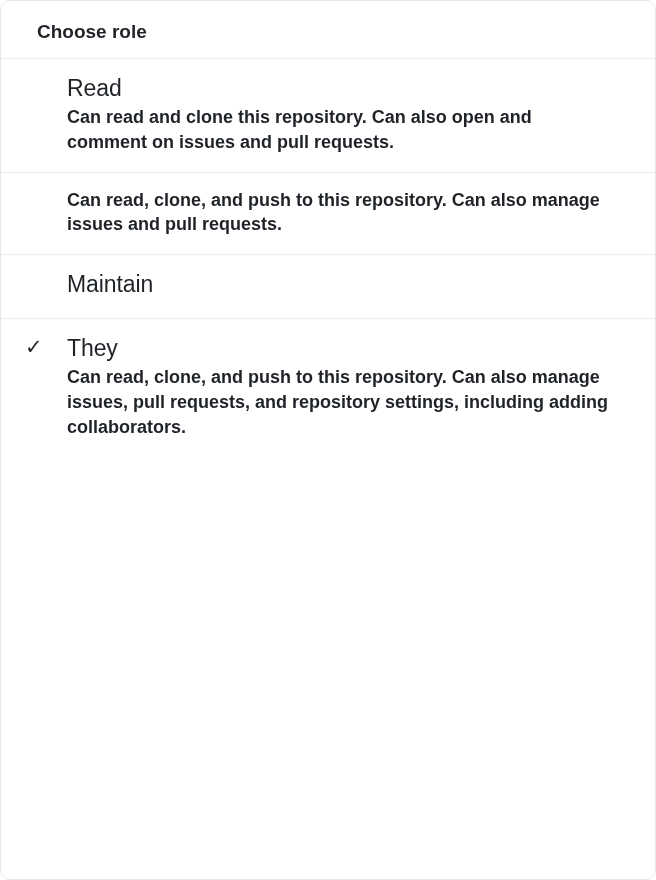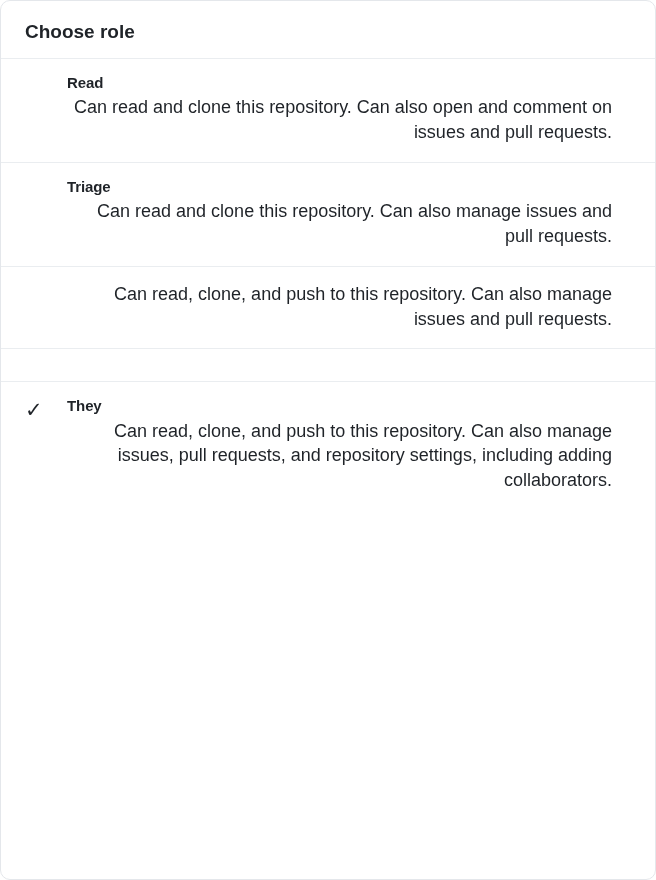--- a/index.html
+++ b/index.html
@@ -17,21 +17,21 @@
     position: relative;
     width: 656px;
     height: 880px;
     box-sizing: border-box;
     background: #ffffff;
     border: 1px solid #e4e7eb;
     border-radius: 10px;
     overflow: hidden;
   }
   .menu-header {
-    padding: 20px 22px 14px 24px;
+    padding: 20px 22px 14px 36px;
     border-bottom: 1px solid #eaedf0;
   }
   .menu-header-title {
     font-size: 19px;
     font-weight: bold;
     color: #1f2328;
     line-height: 1.2;
   }
   .role-list {
     display: block;
@@ -55,66 +55,61 @@
     color: #1f2328;
     font-size: 21px;
     line-height: 22px;
     text-align: left;
     visibility: hidden;
   }
   .role-item.selected .role-check {
     visibility: visible;
   }
   .role-title {
-    font-size: 15px;
-    font-weight: bold;
+    font-size: 23px;
+    font-weight: normal;
     color: #1f2328;
     line-height: 1.22;
     margin: 0 0 3px 0;
     letter-spacing: -0.1px;
   }
   .role-desc {
     font-size: 18px;
     color: #1f2328;
     line-height: 1.38;
     max-width: 545px;
-    font-weight: normal;
-    text-align: right;
+    font-weight: bold;
   }
 </style>
 </head>
 <body>
 
 <div class="menu">
 
   <div class="menu-header">
     <div class="menu-header-title">Choose role</div>
   </div>
 
   <div class="role-list">
 
     <div class="role-item">
 
       <div class="role-title">Read</div>
       <div class="role-desc">Can read and clone this repository. Can also open and comment on issues and pull requests.</div>
     </div>
 
-    <div class="role-item">
-
-      <div class="role-title">Triage</div>
-      <div class="role-desc">Can read and clone this repository. Can also manage issues and pull requests.</div>
-    </div>
 
     <div class="role-item">
 
       <div class="role-desc">Can read, clone, and push to this repository. Can also manage issues and pull requests.</div>
     </div>
 
     <div class="role-item">
 
+      <div class="role-title">Maintain</div>
     </div>
 
     <div class="role-item selected">
       <span class="role-check">✓</span>
       <div class="role-title">They</div>
       <div class="role-desc">Can read, clone, and push to this repository. Can also manage issues, pull requests, and repository settings, including adding collaborators.</div>
     </div>
 
   </div>
 </div>

